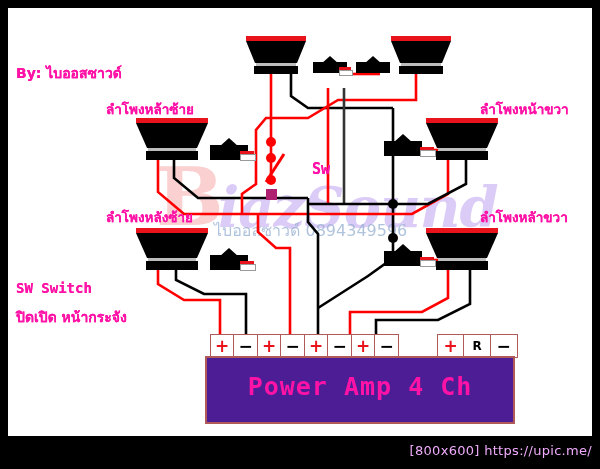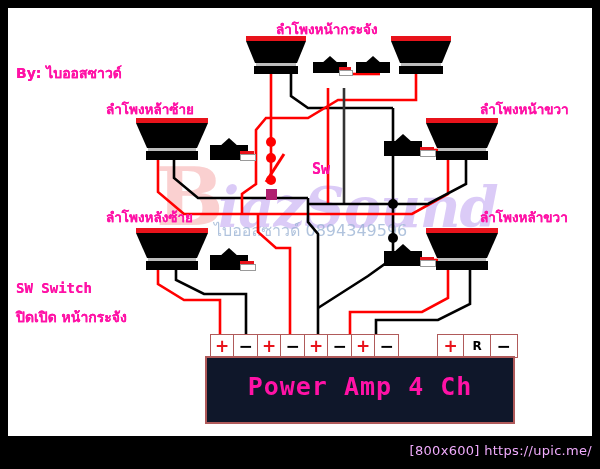--- a/index.html
+++ b/index.html
@@ -26,21 +26,21 @@
   
   .tweet{position:absolute;}
   .tweet .body{position:absolute;left:0;top:6px;width:100%;height:11px;background:#000;}
   .tweet .dome{position:absolute;left:50%;top:0;transform:translateX(-50%);
       width:0;height:0;border-style:solid;border-color:transparent transparent #000 transparent;}
   .tweet .ter{position:absolute;background:#fff;border:1px solid #9a9a9a;}
   .tweet .terred{position:absolute;background:#e8131b;}
 
   
   #amp{position:absolute;left:197px;top:348px;width:310px;height:68px;
-      background:#0f172a;border:2px solid #b05a5a;box-sizing:border-box;}
+      background:#4c1d95;border:2px solid #b05a5a;box-sizing:border-box;}
   #amp .name{position:absolute;left:0;right:0;top:14px;text-align:center;color:#ff12a6;
       font-size:25px;font-weight:bold;letter-spacing:1px;
       font-family:"DejaVu Sans Mono","Liberation Mono",monospace;}
   .termbank{position:absolute;display:flex;}
   .term{width:25px;height:24px;background:#fff;border:1.5px solid #b05a5a;
       margin-left:-1.5px;box-sizing:border-box;display:flex;align-items:center;
       justify-content:center;font-size:17px;font-weight:bold;line-height:1;
       font-family:"DejaVu Sans","Liberation Sans",sans-serif;}
   .term.plus{color:#e8131b;}
   .term.minus{color:#000;}
@@ -121,21 +121,20 @@
       <circle cx="263" cy="150" r="5" fill="#ff0000"></circle>
       <circle cx="263" cy="134" r="5" fill="#ff0000"></circle>
       <circle cx="263" cy="172" r="5" fill="#ff0000"></circle>
       <rect x="258" y="181" width="11" height="11" fill="#b02070"></rect>
 
       <path d="M276,146 L258,174" stroke="#ff0000" stroke-width="3" fill="none"></path>
     </svg>
 
     <div class="lbl t-sub" style="left:8px;top:54px;">By: ไบออสซาวด์</div>
 
-    <div class="lbl t-spk" style="left:268px;top:10px;">ลำโพงหน้ากระจัง</div>
     <div class="lbl t-spk" style="left:98px;top:90px;">ลำโพงหล้าซ้าย</div>
     <div class="lbl t-spk" style="left:472px;top:90px;">ลำโพงหน้าขวา</div>
     <div class="lbl t-spk" style="left:98px;top:198px;">ลำโพงหลังซ้าย</div>
     <div class="lbl t-spk" style="left:472px;top:198px;">ลำโพงหลัาขวา</div>
 
     <div class="lbl t-sw" style="left:268px;top:152px;padding-left:36px;">Sw</div>
     <div class="lbl t-note" style="left:8px;top:298px;">ปิดเปิด หน้ากระจัง</div>
     <div class="lbl t-note-mono" style="left:8px;top:272px;">SW Switch</div>
 
     <div class="woofer" style="left:238px;top:28px;width:60px;height:38px;">

